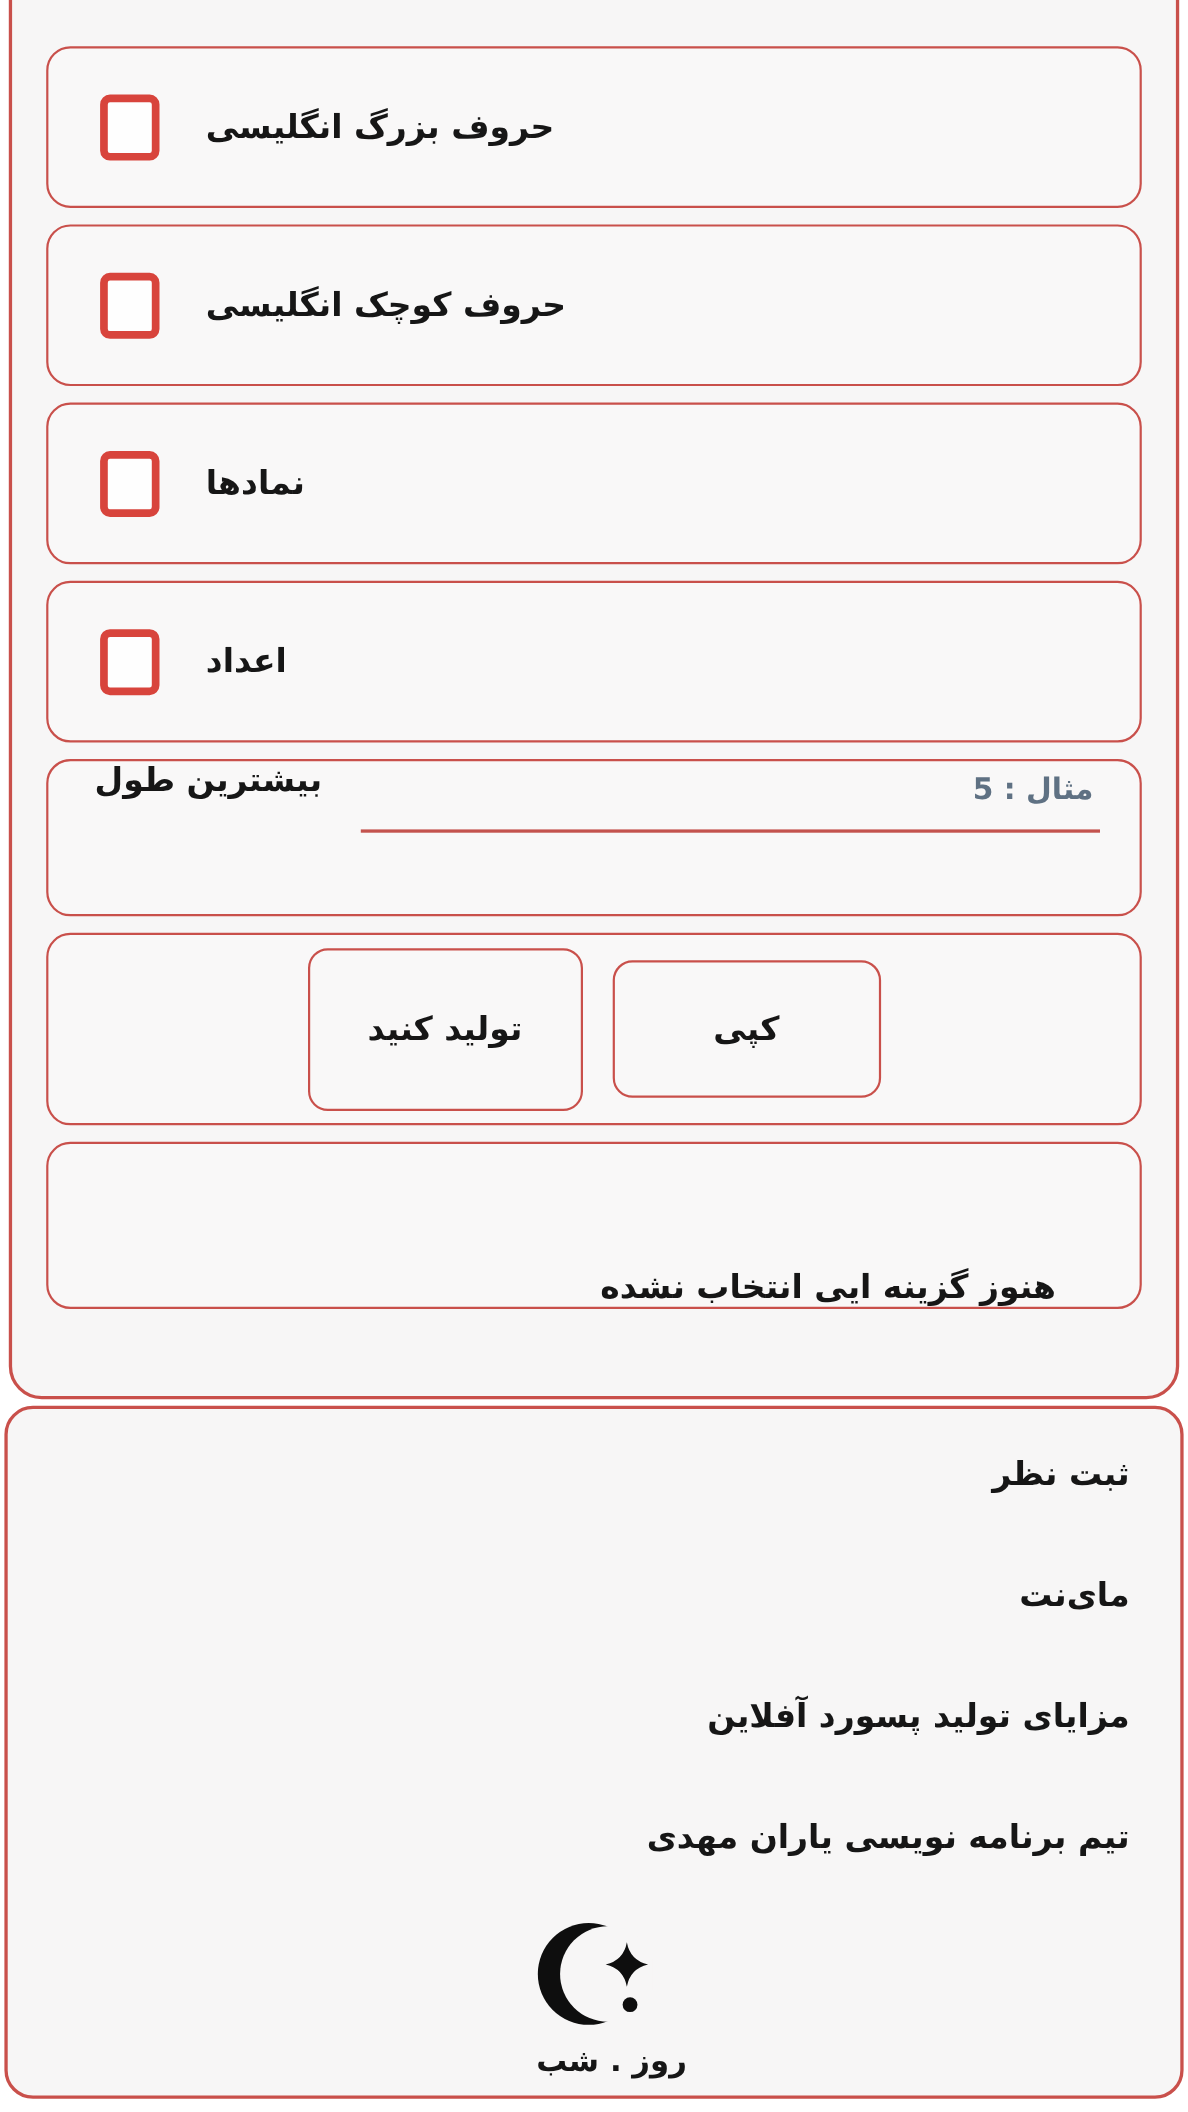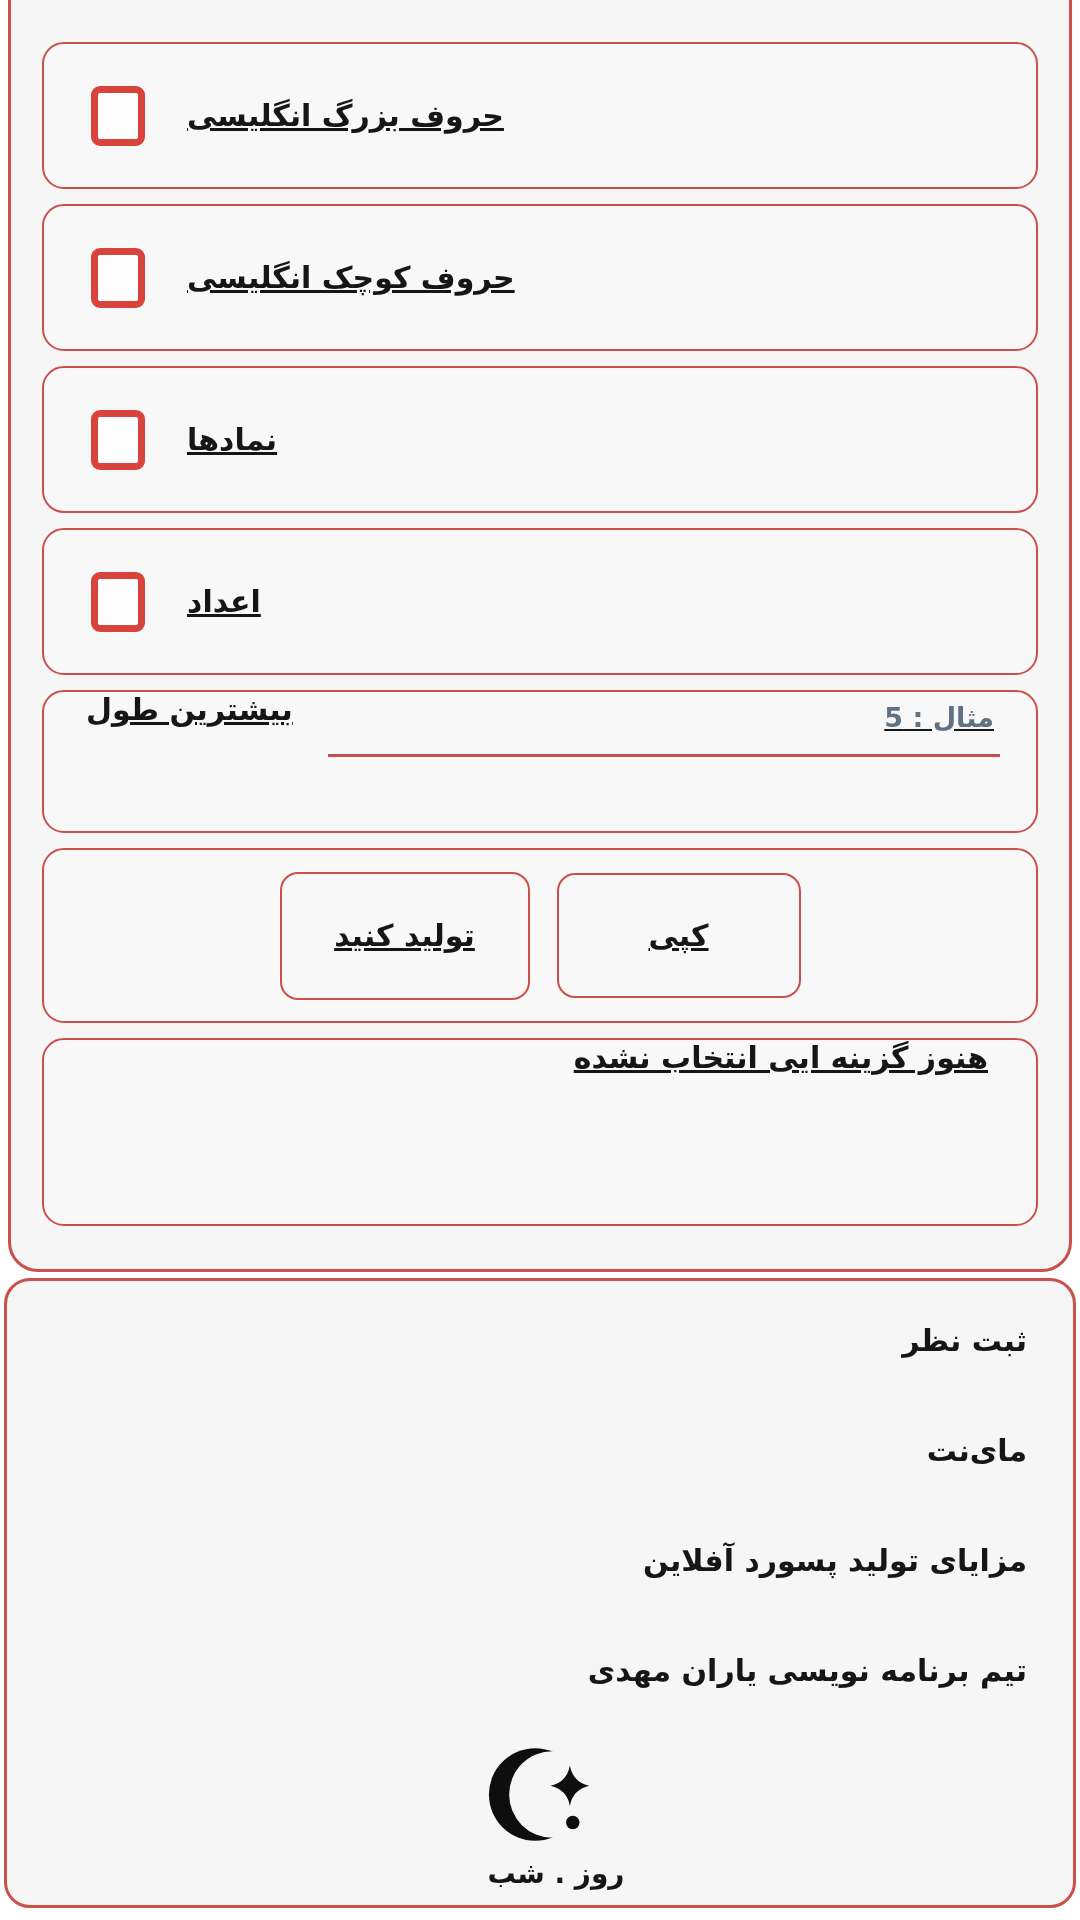--- a/index.html
+++ b/index.html
@@ -16,21 +16,21 @@
   .panel-top{
     left:8px;top:-40px;width:1064px;height:1312px;
     border-radius:30px;padding:79px 31px 0 31px;
   }
   .panel-bottom{
     left:4px;top:1278px;width:1072px;height:630px;
     border-radius:26px;padding-top:4px;
   }
   .card{
     box-sizing:border-box;background:#f9f8f8;
-    border:2px solid #c9504b;border-radius:22px;margin-bottom:15px;text-decoration:underline;
+    border:2px solid #c9504b;border-radius:22px;margin-bottom:15px;
   }
   .card.check{height:147px;display:flex;align-items:center;padding-left:47px;gap:42px;}
   .checkbox{
     width:40px;height:46px;flex:0 0 auto;
     border:7px solid #d8443c;border-radius:9px;background:#fefefe;
   }
   .opt-label{font-size:30px;font-weight:bold;direction:rtl;}
   .card.length{height:143px;display:flex;padding:0 36px 0 42px;}
   .length-label{font-size:30px;font-weight:bold;direction:rtl;white-space:nowrap;}
   .length-input{
@@ -45,25 +45,25 @@
   .length-input::placeholder{color:#5f7183;opacity:1;}
   .card.actions{height:175px;display:flex;align-items:center;justify-content:center;gap:27px;}
   .btn{
     box-sizing:border-box;background:#f9f8f8;
     border:2px solid #c9504b;border-radius:18px;
     font-family:"DejaVu Sans",sans-serif;
     font-size:30px;font-weight:bold;color:#161616;
     direction:rtl;display:flex;align-items:center;justify-content:center;
     cursor:pointer;
   }
-  .btn-generate{width:250px;height:128px;}
+  .btn-generate{width:250px;height:148px;}
   .btn-copy{width:244px;height:125px;}
   .card.output{
-    height:188px;display:flex;align-items:flex-start;
-    direction:rtl;padding:0 48px;
+    height:152px;display:flex;align-items:flex-end;
+    direction:rtl;padding:0 76px;
     font-size:30px;font-weight:bold;margin-bottom:0;
   }
   .link-row{
     height:110px;display:flex;align-items:center;
     direction:rtl;padding:0 46px;
     font-size:30px;font-weight:bold;cursor:pointer;margin-left:20px;
   }
   .theme-toggle{margin-top:11px;text-align:center;cursor:pointer;}
   .theme-toggle svg{display:block;margin:0 auto;}
   .theme-label{margin-top:4px;font-size:28px;font-weight:bold;direction:rtl;text-align:center;margin-left:32px;}

